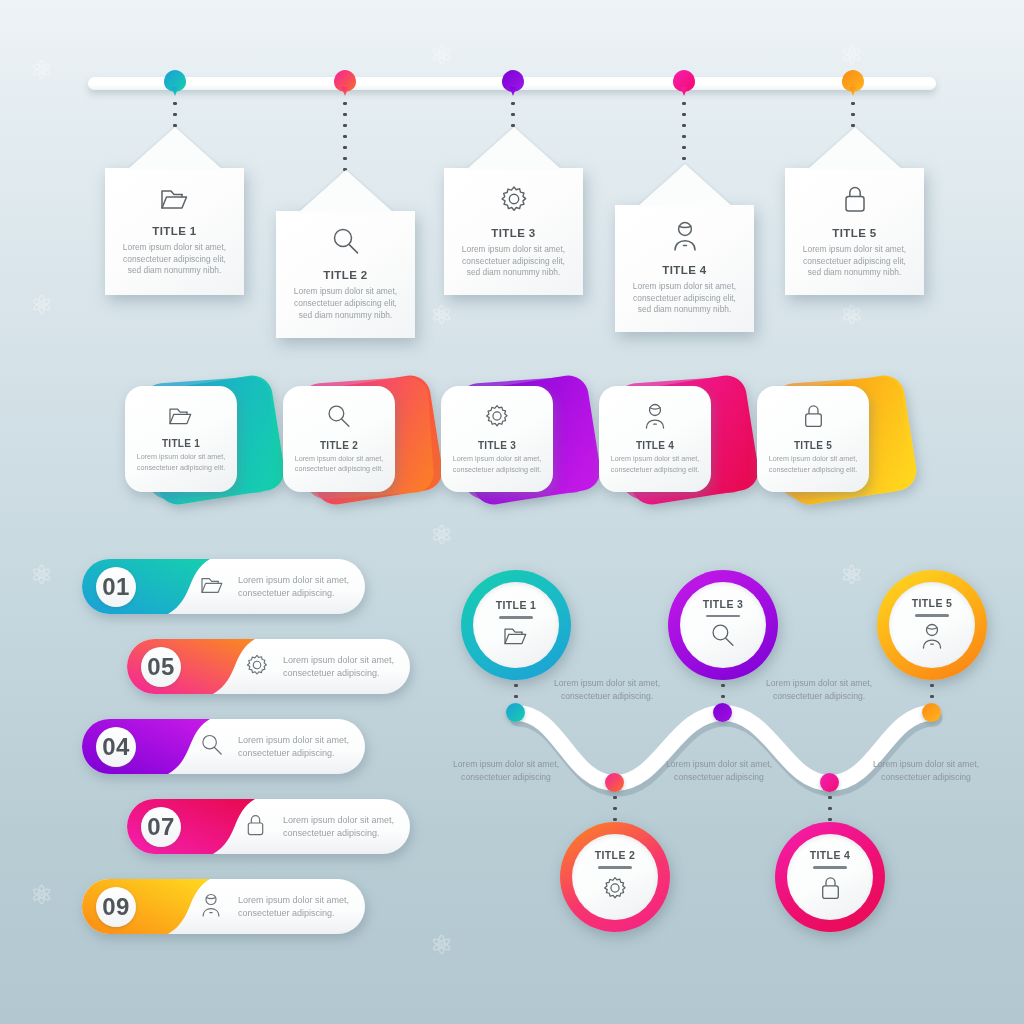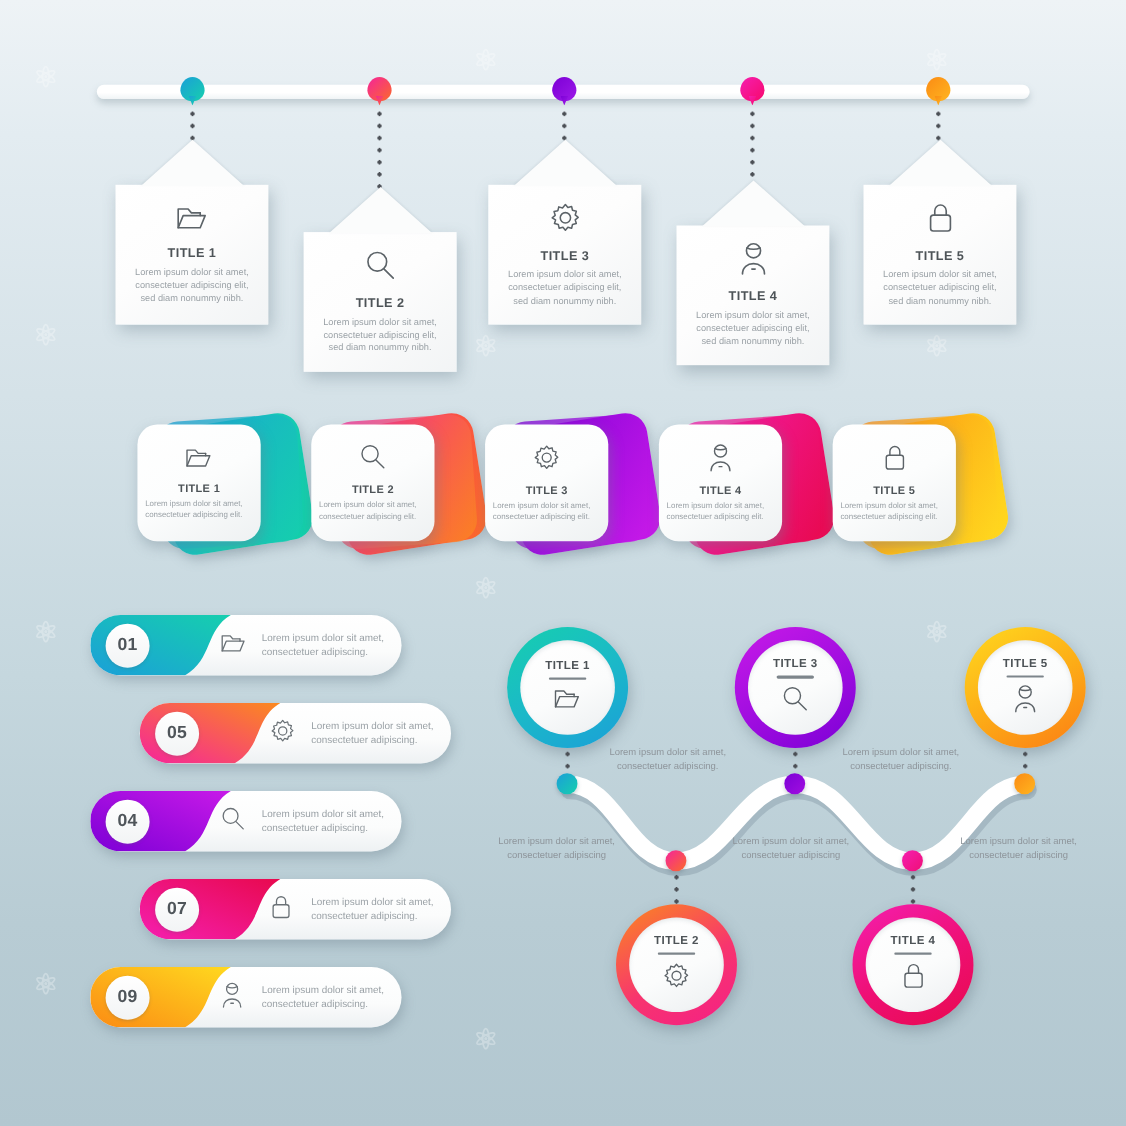--- a/index.html
+++ b/index.html
@@ -44,31 +44,31 @@
   .tile .back{position:absolute;left:26px;top:4px;width:128px;height:116px;border-radius:20px;
        transform:rotate(-9deg);box-shadow:2px 5px 11px rgba(110,130,142,.38);}
   .tile .back2{position:absolute;left:20px;top:2px;width:128px;height:116px;border-radius:20px;
        transform:rotate(-4deg);opacity:.75;}
   .tile .front{position:absolute;left:0;top:8px;width:112px;height:106px;border-radius:18px;
        background:linear-gradient(150deg,#ffffff 0%,#fcfdfd 50%,#eef1f2 100%);
        box-shadow:2px 5px 12px rgba(110,130,142,.40);
        display:flex;flex-direction:column;align-items:center;justify-content:center;
        padding:4px 7px;box-sizing:border-box;}
   .t-title{font-size:10px;font-weight:700;color:#4d5357;letter-spacing:.3px;margin-top:7px;}
-  .t-desc{font-size:7.2px;line-height:1.42;color:#9aa1a6;text-align:left;margin-top:3px;}
+  .t-desc{font-size:7.2px;line-height:1.42;color:#9aa1a6;text-align:center;margin-top:3px;}
 
   
   .pill{position:absolute;height:55px;width:283px;border-radius:28px;
         background:linear-gradient(to bottom,#ffffff 0%,#fbfcfc 60%,#eef1f3 100%);
         box-shadow:2px 5px 11px rgba(110,130,142,.40);overflow:hidden;}
   .pill .wave{position:absolute;left:0;top:0;height:100%;width:128px;}
   .pill .badge{position:absolute;left:14px;top:7.5px;width:40px;height:40px;border-radius:50%;
         background:linear-gradient(to bottom,#ffffff,#f2f4f5);
         display:flex;align-items:center;justify-content:center;
-        font-size:16px;font-weight:700;color:#4f555a;letter-spacing:.3px;
+        font-size:24px;font-weight:700;color:#4f555a;letter-spacing:.3px;
         box-shadow:0 1px 3px rgba(80,95,105,.28);}
   .pill .picon{position:absolute;left:118px;top:50%;transform:translateY(-50%);color:#6a7176;}
   .pill .ptext{position:absolute;left:156px;top:50%;transform:translateY(-50%);
         font-size:9px;line-height:1.5;color:#9aa1a6;width:122px;}
 
   
   .snake{position:absolute;left:440px;top:545px;width:584px;height:420px;}
   .circ{position:absolute;width:110px;height:110px;border-radius:50%;
         display:flex;align-items:center;justify-content:center;
         box-shadow:2px 5px 13px rgba(100,120,132,.42);}

